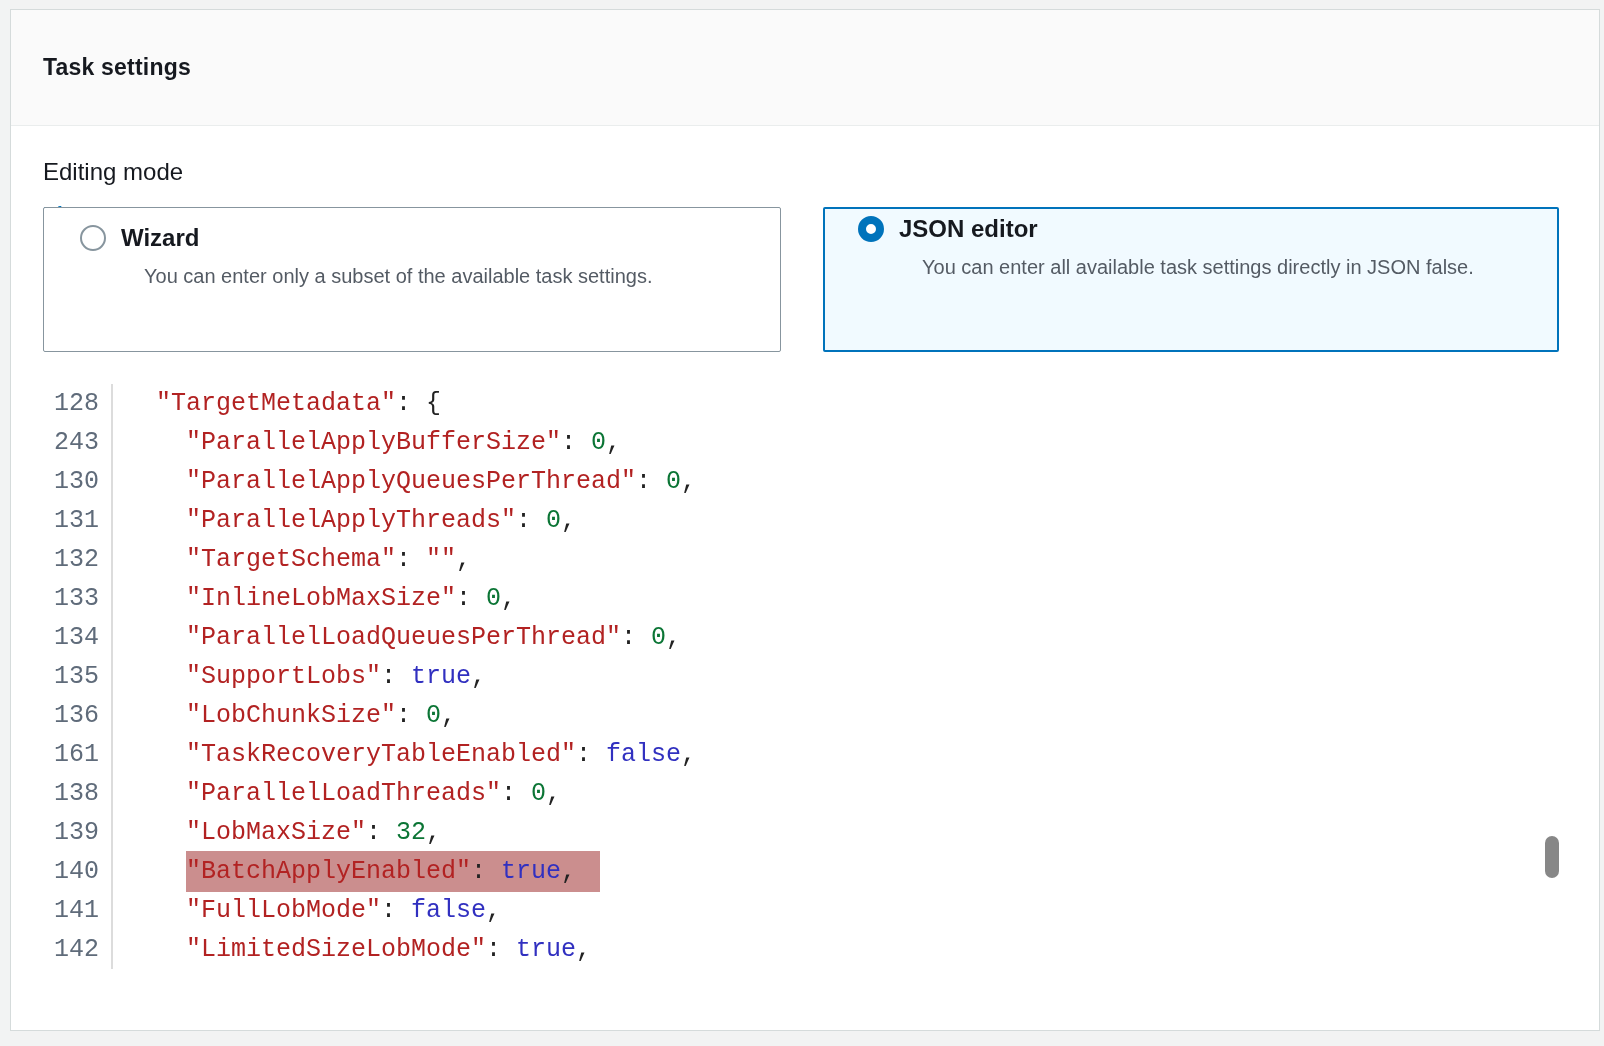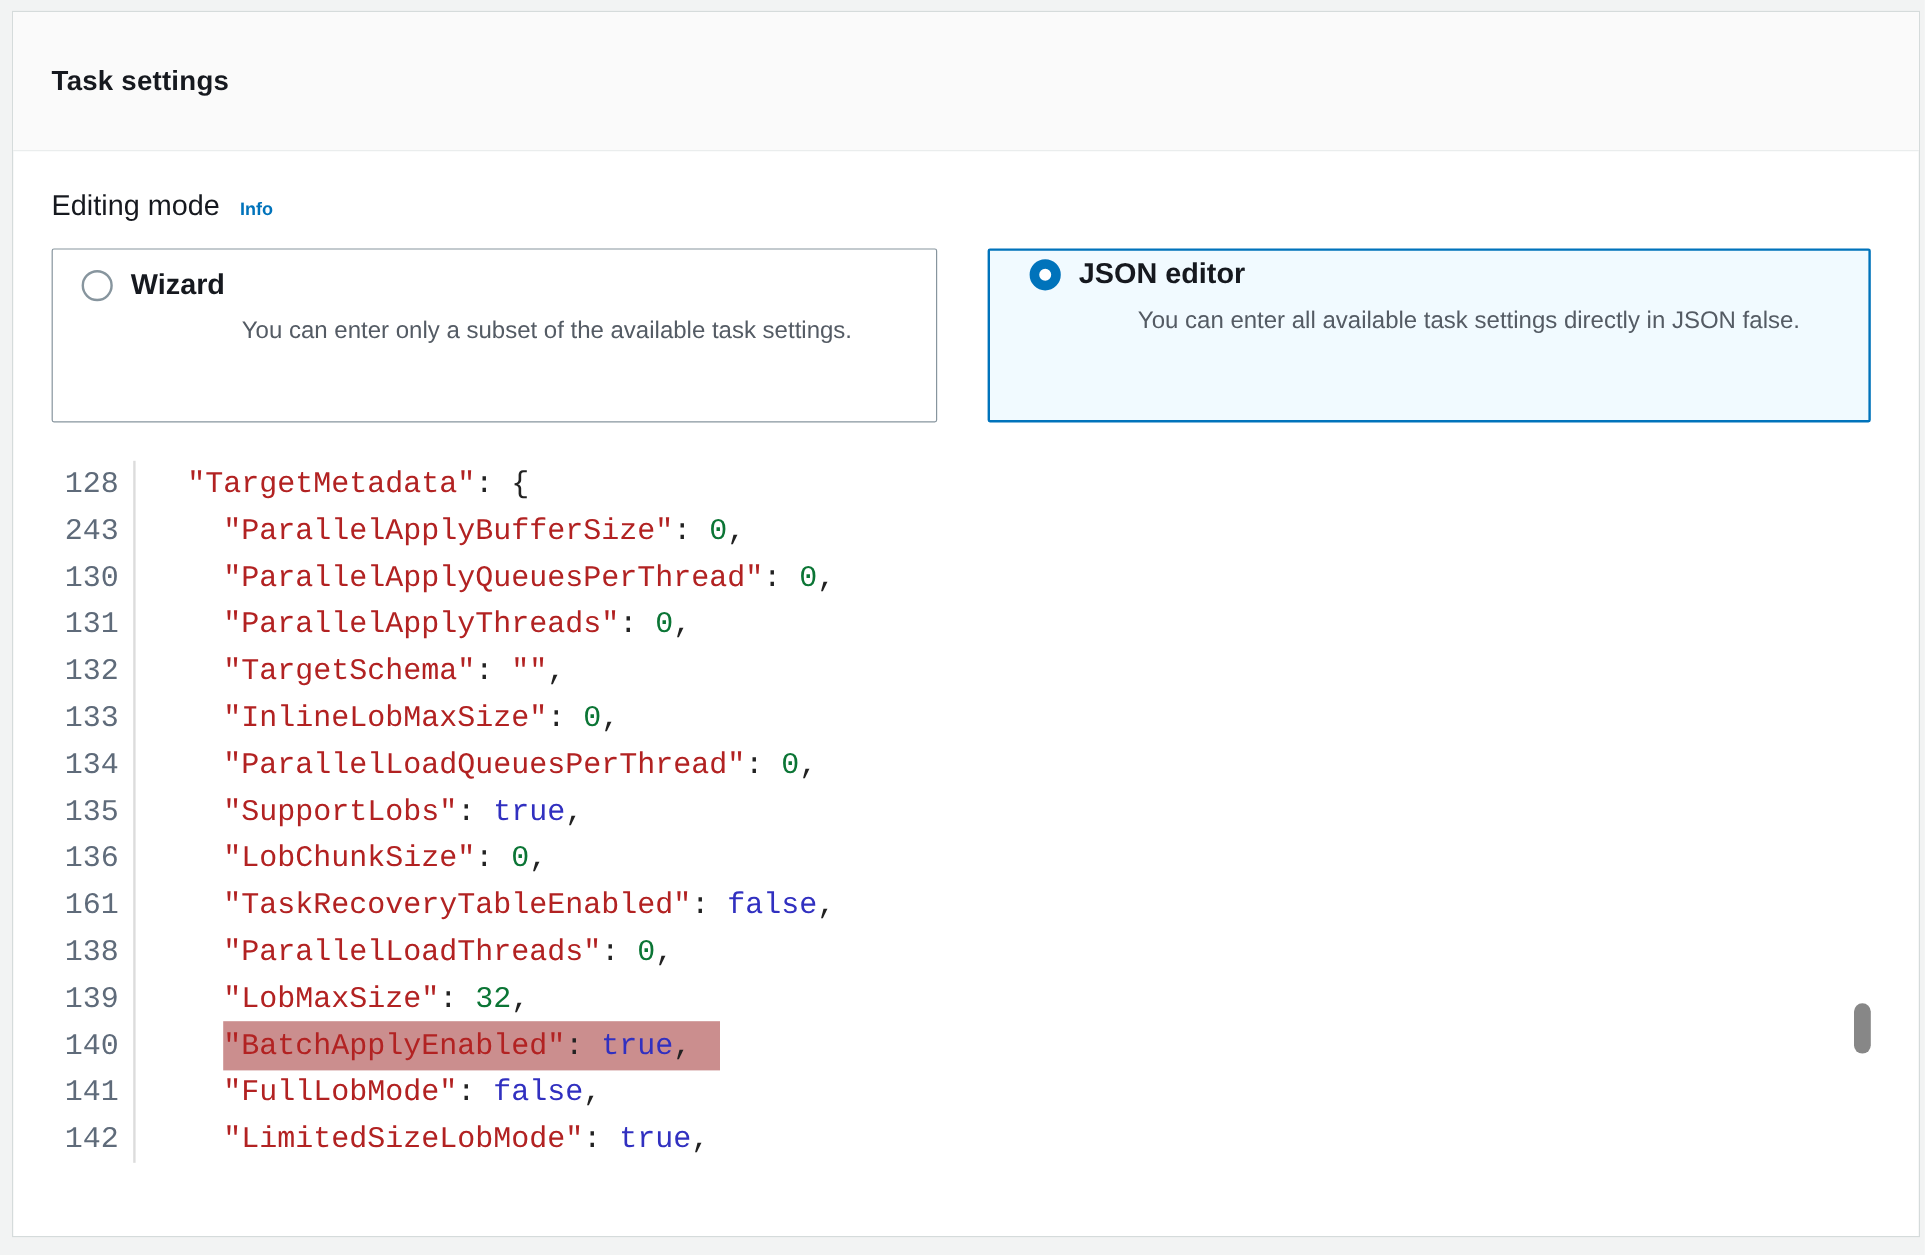--- a/index.html
+++ b/index.html
@@ -8,32 +8,32 @@
     --tile-border:#87959e; --tile-sel-bg:#f1faff; --gutter:#5f6b7a; --gutter-line:#dcdcdc;
     --tok-key:#b22222; --tok-num:#0b7535; --tok-bool:#3130c0; --tok-punc:#222222;
     --hl-bg:#cb8e8e; --thumb:#878787;
   }
   *{margin:0;padding:0;box-sizing:border-box;}
   html,body{width:1604px;height:1046px;}
   body{background:var(--page-bg);font-family:"Liberation Sans",sans-serif;color:var(--text);position:relative;overflow:hidden;}
   .card{position:absolute;left:10px;top:9px;width:1590px;height:1022px;background:var(--card-bg);border:1px solid var(--card-border);}
   .card-header{height:116px;background:var(--header-bg);border-bottom:1px solid var(--header-divider);display:flex;align-items:center;padding:0 32px;}
   .card-title{font-size:23px;font-weight:700;color:var(--text);letter-spacing:0.2px;}
-  .editing-row{position:absolute;left:32px;top:148px;display:flex;align-items:baseline;gap:17px;}
+  .editing-row{position:absolute;left:32px;top:148px;display:flex;align-items:baseline;gap:17px;flex-direction:column;}
   .editing-label{font-size:24px;color:var(--text);}
   .info-link{font-size:15px;font-weight:700;color:var(--accent);cursor:pointer;}
-  .tile{position:absolute;top:197px;height:145px;background:#fff;border:1px solid var(--tile-border);border-radius:2px;padding:16px 20px 0 24px;cursor:pointer;}
+  .tile{position:absolute;top:197px;height:145px;background:#fff;border:1px solid var(--tile-border);border-radius:2px;padding:16px 20px 0 36px;cursor:pointer;}
   .tile-wizard{left:32px;width:738px;}
   .tile-json{left:812px;width:736px;background:var(--tile-sel-bg);border:2px solid var(--accent);padding:6px 19px 0 33px;}
   .radio-row{display:flex;align-items:center;}
   .radio{width:26px;height:26px;border-radius:50%;background:#fff;flex:0 0 26px;}
   .radio.unsel{border:2px solid var(--tile-border);}
   .radio.sel{border:8px solid var(--accent);}
   .tile-title{font-size:24px;font-weight:700;margin-left:15px;color:var(--text);}
-  .tile-desc{margin-left:42px;margin-top:6px;font-size:20px;line-height:36px;color:var(--secondary);max-width:600px;text-align:right;}
+  .tile-desc{margin-left:64px;margin-top:6px;font-size:20px;line-height:36px;color:var(--secondary);max-width:600px;}
   .editor{position:absolute;left:32px;top:374px;width:1516px;display:flex;cursor:text;}
   .editor,.editor *{font-family:"Liberation Mono","DejaVu Sans Mono",monospace;font-size:25px;line-height:39px;}
   .gutter{width:70px;flex:0 0 70px;text-align:right;padding-right:12px;color:var(--gutter);border-right:2px solid var(--gutter-line);}
   .codecol{padding-left:13px;white-space:pre;}
   .tok-k,.tok-s{color:var(--tok-key);}
   .tok-n{color:var(--tok-num);}
   .tok-b{color:var(--tok-bool);}
   .tok-p{color:var(--tok-punc);}
   .hl{background:var(--hl-bg);padding:6px 24px 6px 0;}
   .scroll-thumb{position:absolute;left:1534px;top:826px;width:14px;height:42px;border-radius:7px;background:var(--thumb);cursor:pointer;}

